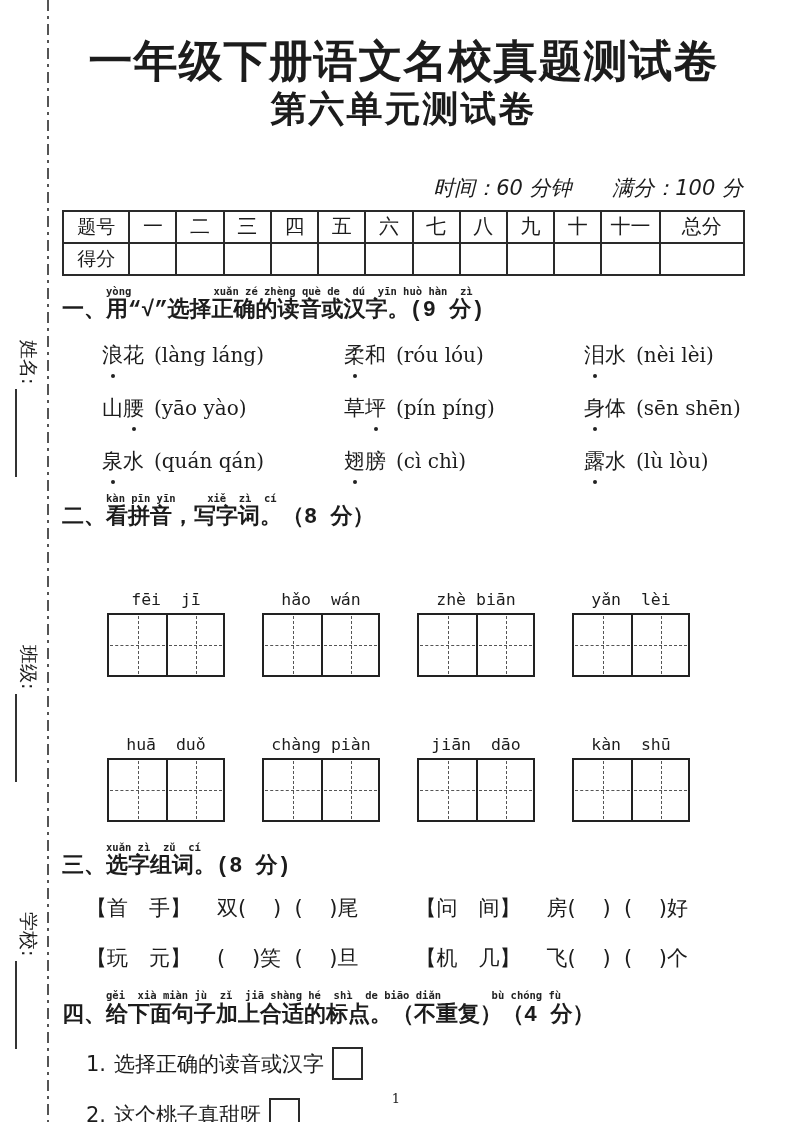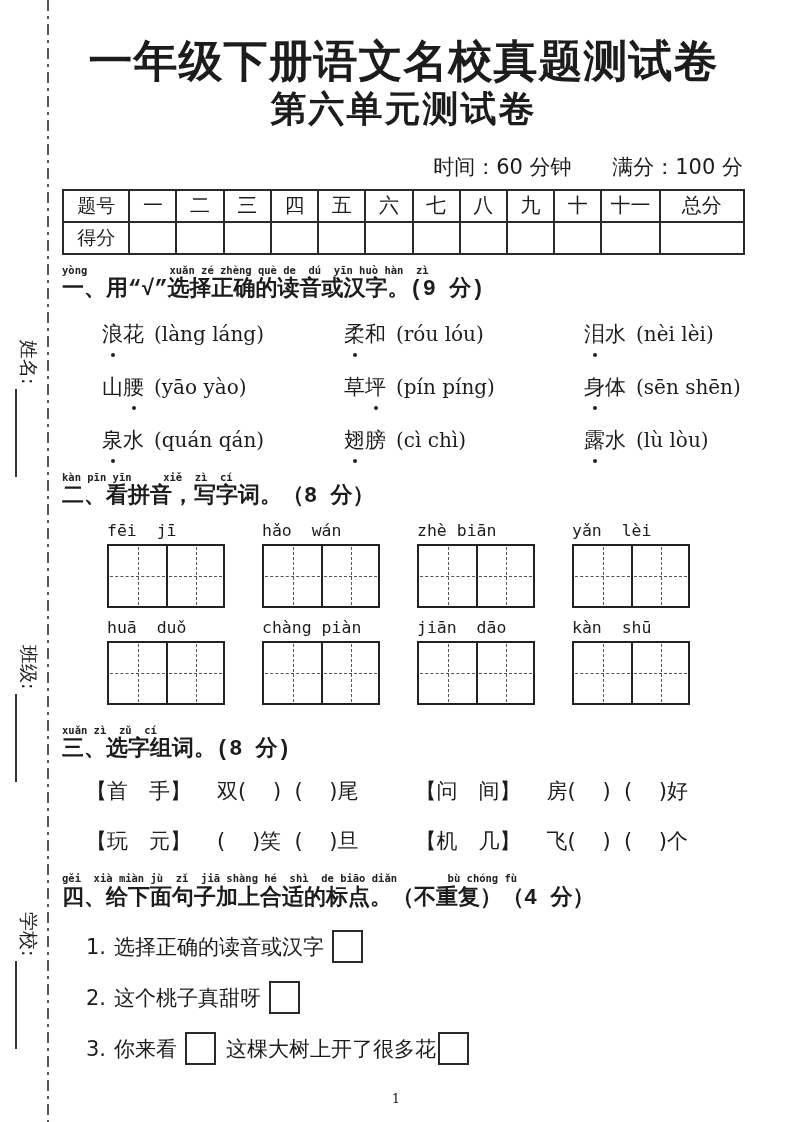--- a/index.html
+++ b/index.html
@@ -18,45 +18,45 @@
     position:absolute; left:41px; transform:rotate(90deg); transform-origin:0 0;
     white-space:nowrap; font-size:19px; display:flex; align-items:flex-end; gap:5px;
   }
   .side-label .blank-line { display:inline-block; width:88px; border-bottom:2px solid #333; height:1px; }
 
   .content { position:absolute; left:62px; top:0; width:683px; }
 
   .title { text-align:center; margin-top:36px; font-size:44px; font-weight:900; letter-spacing:1px; line-height:1.15; }
   .subtitle { text-align:center; font-size:36px; font-weight:900; letter-spacing:2px; line-height:1.2; }
 
-  .meta-line { margin-top:23px; text-align:right; font-size:21px; padding-right:2px; }
+  .meta-line { margin-top:44px; text-align:right; font-size:21px; padding-right:2px;font-style:italic; }
   .meta-line span { margin-left:34px; }
 
   table.score { width:100%; border-collapse:collapse; margin-top:8px; table-layout:fixed;border-radius:24px; }
   table.score td { border:2px solid #2a2a2a; height:32px; text-align:center; font-size:20px; overflow:hidden; }
   table.score td.lbl { font-size:19px; }
 
   .pinyin-line {
     font-family:"DejaVu Sans Mono", monospace; font-size:10.5px; font-weight:bold;
-    white-space:pre; color:#222; line-height:1;
+    white-space:pre; margin-left:44px; color:#222; line-height:1;
   }
   .sec-head { font-size:22px; font-weight:800; line-height:1.2; margin-top:2px;font-family:Liberation Mono, monospace; }
 
   .mt10{margin-top:10px} .mt14{margin-top:14px} .mt18{margin-top:18px} .mt20{margin-top:20px}
 
   
   .s1-grid { display:grid; grid-template-columns:242px 240px 1fr; row-gap:25px; margin:16px 0 0 40px; font-size:21px; }
   .s1-item { white-space:nowrap; }
   .dotted { position:relative; display:inline-block; }
   .dotted::after { content:''; position:absolute; left:50%; transform:translateX(-50%); bottom:-9px; width:4px; height:4px; border-radius:50%; background:#222; }
   .reading { font-family:"DejaVu Serif", serif; font-size:20px; margin-left:10px; }
 
   
   .py-row { display:grid; grid-template-columns:repeat(4,118px); column-gap:37px; margin:10px 0 0 45px; }
-  .py-word { font-family:"DejaVu Sans Mono", monospace; font-size:16.5px; text-align:left; white-space:pre; }
+  .py-word { font-family:"DejaVu Sans Mono", monospace; font-size:16.5px; text-align:center; white-space:pre;margin-top:48px; }
   .tzg-row { display:grid; grid-template-columns:repeat(4,118px); column-gap:37px; margin:4px 0 0 45px; }
   .tzg-pair { display:flex; border:2.5px solid #222; width:118px; height:64px; background:#fff; }
   .tzg-cell { position:relative; width:50%; height:100%; }
   .tzg-cell + .tzg-cell { border-left:2.5px solid #222; }
   .tzg-cell::before { content:''; position:absolute; left:1px; right:1px; top:50%; border-top:1.5px dashed #555; }
   .tzg-cell::after  { content:''; position:absolute; top:1px; bottom:1px; left:50%; border-left:1.5px dashed #555; }
 
   
   .s3-grid { display:grid; grid-template-columns:1fr 1fr; row-gap:22px; margin:14px 0 0 24px; font-size:21px; }
   .s3-group { display:flex; gap:26px; white-space:pre; }

